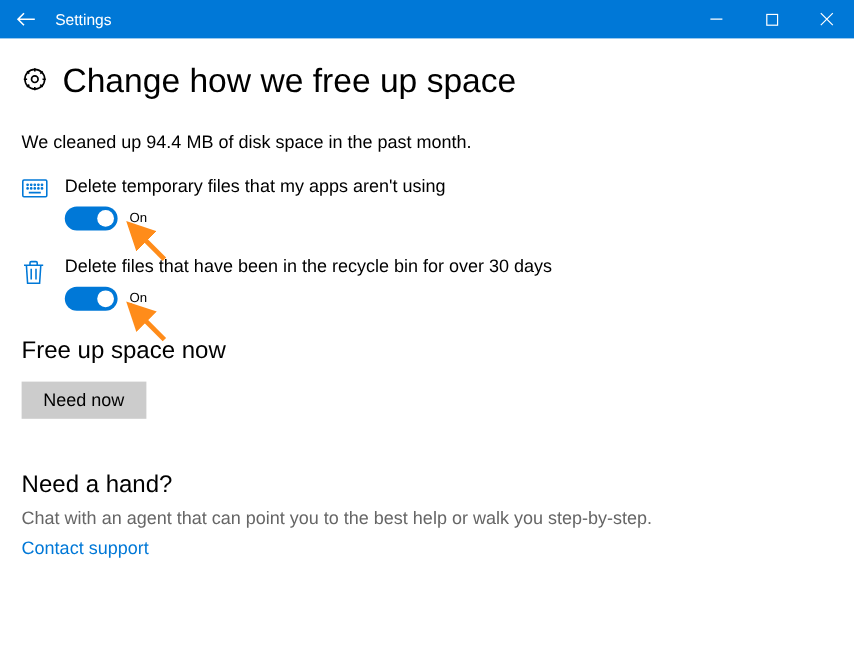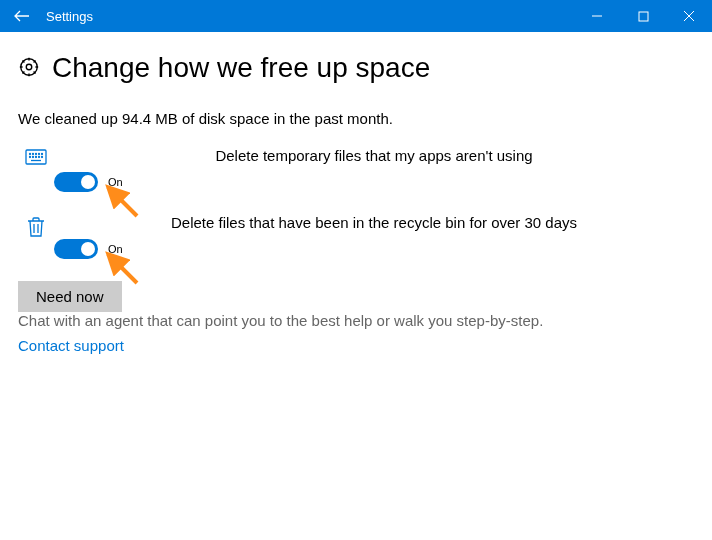--- a/index.html
+++ b/index.html
@@ -61,21 +61,20 @@
   .status {
     font-size: 15px;
     margin-bottom: 20px;
     margin-top: 18px;
   }
   .setting {
     display: flex;
     align-items: flex-start;
     margin-bottom: 22px;
     position: relative;
-    text-align: center;
   }
   .setting .icon {
     width: 36px;
     margin-top: 2px;
     color: #0078d7;
   }
   .setting .body { flex: 1; }
   .setting .label {
     font-size: 15px;
     margin-bottom: 8px;
@@ -236,17 +235,19 @@
     <svg class="arrow" style="left:84px; top:34px;" width="40" height="40">
       <defs>
           <marker id="ah2" markerWidth="6" markerHeight="6" refX="5" refY="3" orient="auto">
             <path d="M0,0 L6,3 L0,6 Z" fill="#ff8c1a"></path>
           </marker>
         </defs>
       <line x1="35" y1="35" x2="6" y2="6" stroke="#ff8c1a" stroke-width="4" marker-end="url(#ah2)"></line>
     </svg>
   </div>
 
+  <h2>Free up space now</h2>
   <button class="btn">Need now</button>
 
+  <h2 class="help-heading">Need a hand?</h2>
   <p class="help-desc">Chat with an agent that can point you to the best help or walk you step-by-step.</p>
   <span class="link">Contact support</span>
 </div>
 
 </body></html>

